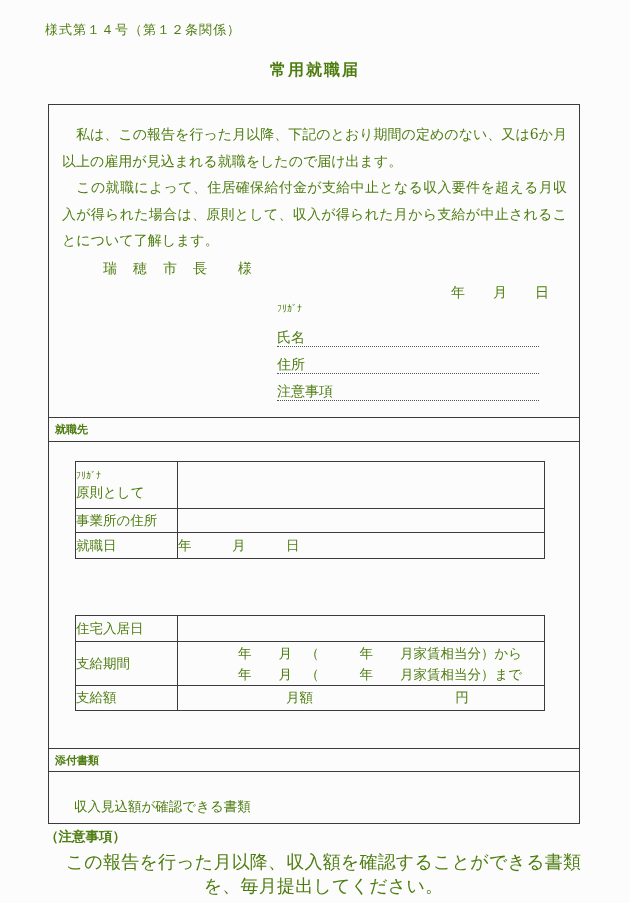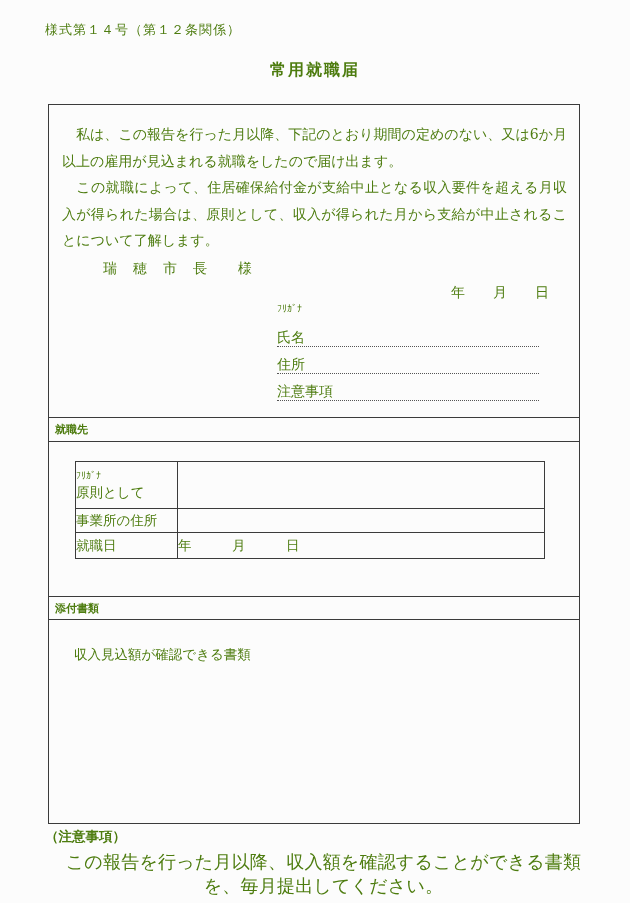--- a/index.html
+++ b/index.html
@@ -167,20 +167,44 @@
           <td></td>
         </tr>
         <tr>
           <td class="label-cell row-m">就職日</td>
           <td class="date-value">年　　　月　　　日</td>
         </tr>
       </tbody>
         </table>
     </div>
 
+    <div class="body-2">
+      <table class="form-table">
+        <tbody>
+            <tr>
+          <td class="label-cell row-m">住宅入居日</td>
+          <td></td>
+        </tr>
+        <tr>
+          <td class="label-cell row-period">支給期間</td>
+          <td>
+            <div class="period-line">年　　月　（　　　年　　月家賃相当分）から</div>
+            <div class="period-line">年　　月　（　　　年　　月家賃相当分）まで</div>
+          </td>
+        </tr>
+        <tr>
+          <td class="label-cell row-amount">支給額</td>
+          <td>
+            <span class="amount-prefix">月額</span>
+            <span class="amount-unit">円</span>
+          </td>
+        </tr>
+      </tbody>
+        </table>
+    </div>
 
     <div class="section-header h2">添付書類</div>
     <div class="body-3">
       <div class="attach-content">収入見込額が確認できる書類</div>
     </div>
 
   </div>
 
   <div class="notes">
     <div class="notes-header">（注意事項）</div>

